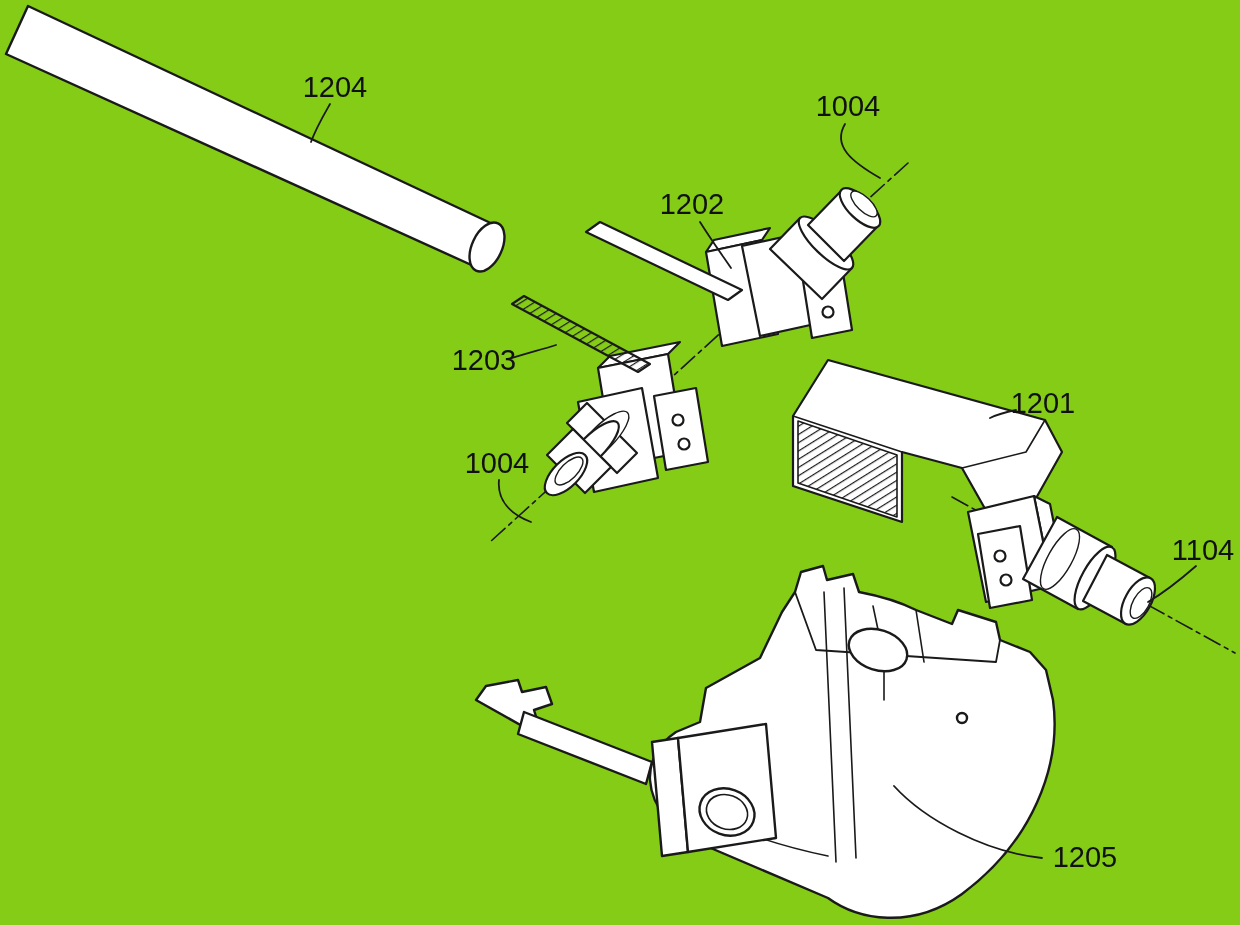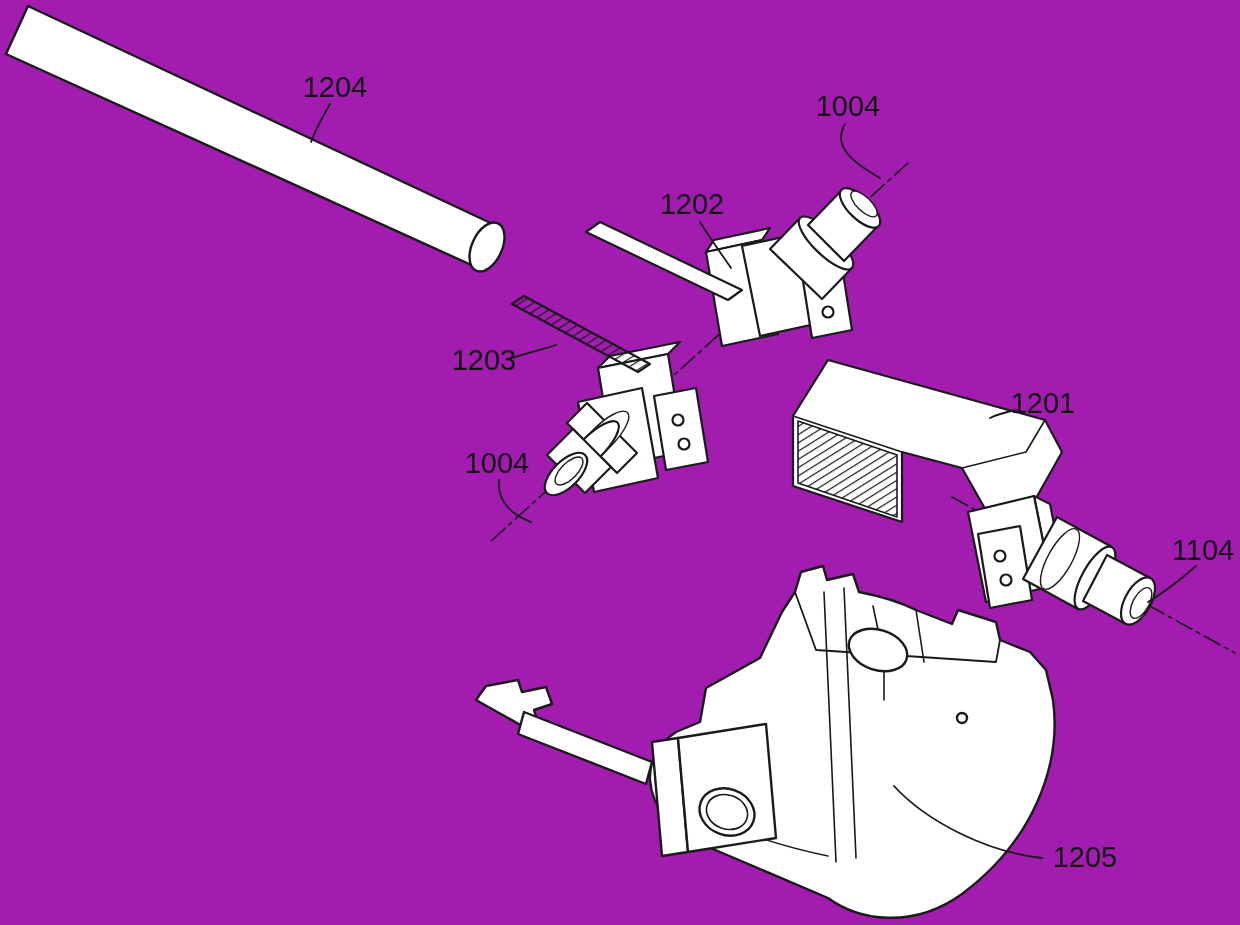--- a/index.html
+++ b/index.html
@@ -1,19 +1,19 @@
 <!DOCTYPE html>
 <html><head>
 <meta charset="utf-8">
 <style>
   html,body{margin:0;padding:0;background:#ffffff;}
   .stage{
     position:relative;
     width:1240px;height:925px;
-    background:#a21caf;
+    background:#84cc16;
     overflow:hidden;
     font-family:"Liberation Sans", sans-serif;
   }
   svg{display:block;}
   .lbl{
     font-family:"Liberation Sans", sans-serif;
     font-size:29px;
     fill:#111111;
   }
 </style>

